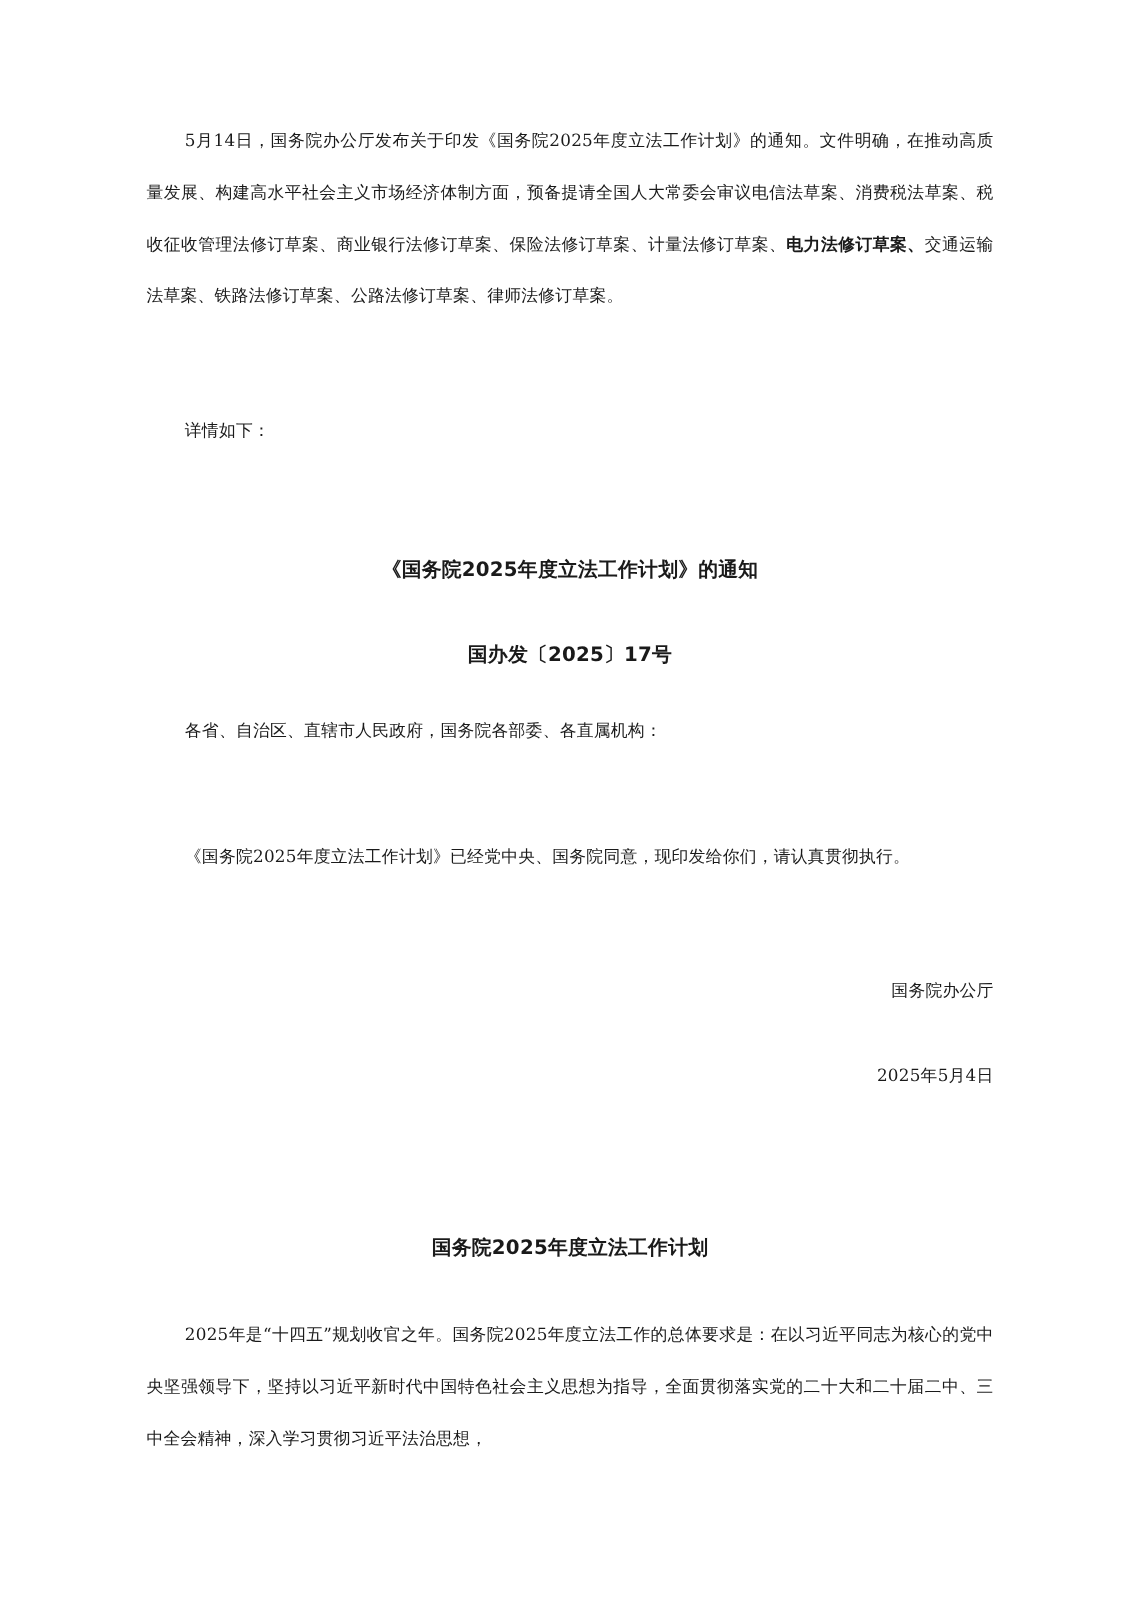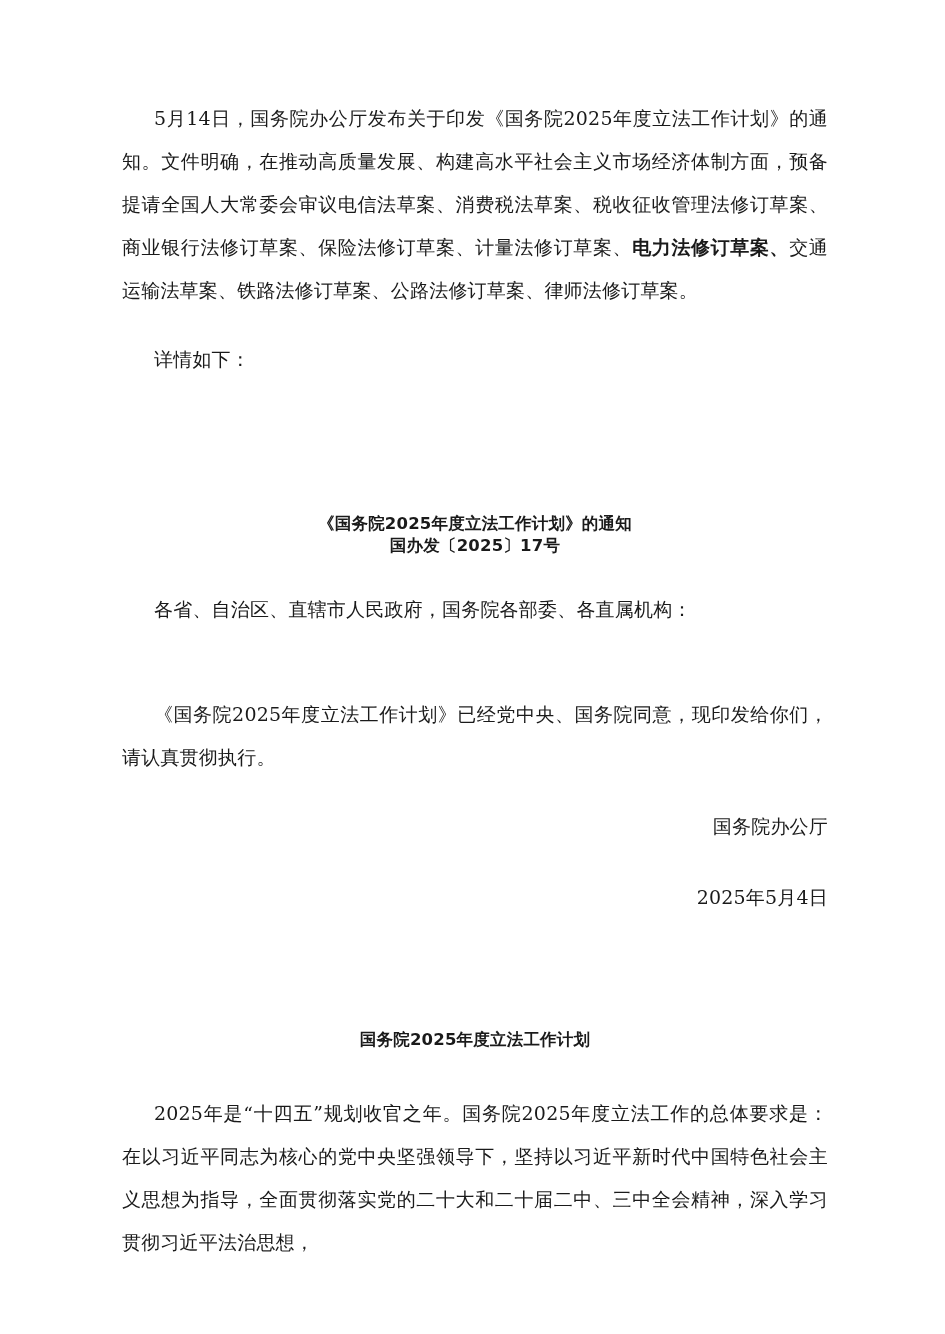--- a/index.html
+++ b/index.html
@@ -20,21 +20,21 @@
       left: 0;
       top: 0;
       width: 945px;
       height: 1334px;
       background: #ffffff;
     }
     .p {
       position: absolute;
       left: 122px;
       width: 706px;
-      font-size: 19px;
+      font-size: 14px;
       line-height: 43px;
       letter-spacing: 0.2px;
       margin: 0;
     }
     .indent {
       text-indent: 32px;
     }
     .justify {
       text-align: justify;
       text-align-last: left;
@@ -58,21 +58,21 @@
 
 <div class="page">
 
   <p class="p indent justify" style="top:97px;">
     <span>5月14日，国务院办公厅发布关于印发《国务院2025年度立法工作计划》的通知。文件明确，在推动高质量发展、构建高水平社会主义市场经济体制方面，预备提请全国人大常委会审议电信法草案、消费税法草案、税收征收管理法修订草案、商业银行法修订草案、保险法修订草案、计量法修订草案、</span><span class="bold">电力法修订草案、</span><span>交通运输法草案、铁路法修订草案、公路法修订草案、律师法修订草案。</span>
   </p>
 
   <p class="p indent" style="top:338px;">详情如下：</p>
 
 
-  <p class="p center" style="top:502px;">《国务院2025年度立法工作计划》的通知</p>
+  <p class="p center" style="top:453px;">《国务院2025年度立法工作计划》的通知</p>
 
   <p class="p center" style="top:524px;">国办发〔2025〕17号</p>
 
   <p class="p indent" style="top:588px;">各省、自治区、直辖市人民政府，国务院各部委、各直属机构：</p>
 
   <p class="p indent justify" style="top:693px;">《国务院2025年度立法工作计划》已经党中央、国务院同意，现印发给你们，请认真贯彻执行。</p>
 
   <p class="p right" style="top:805px;">国务院办公厅</p>
 
   <p class="p right" style="top:876px;">2025年5月4日</p>

